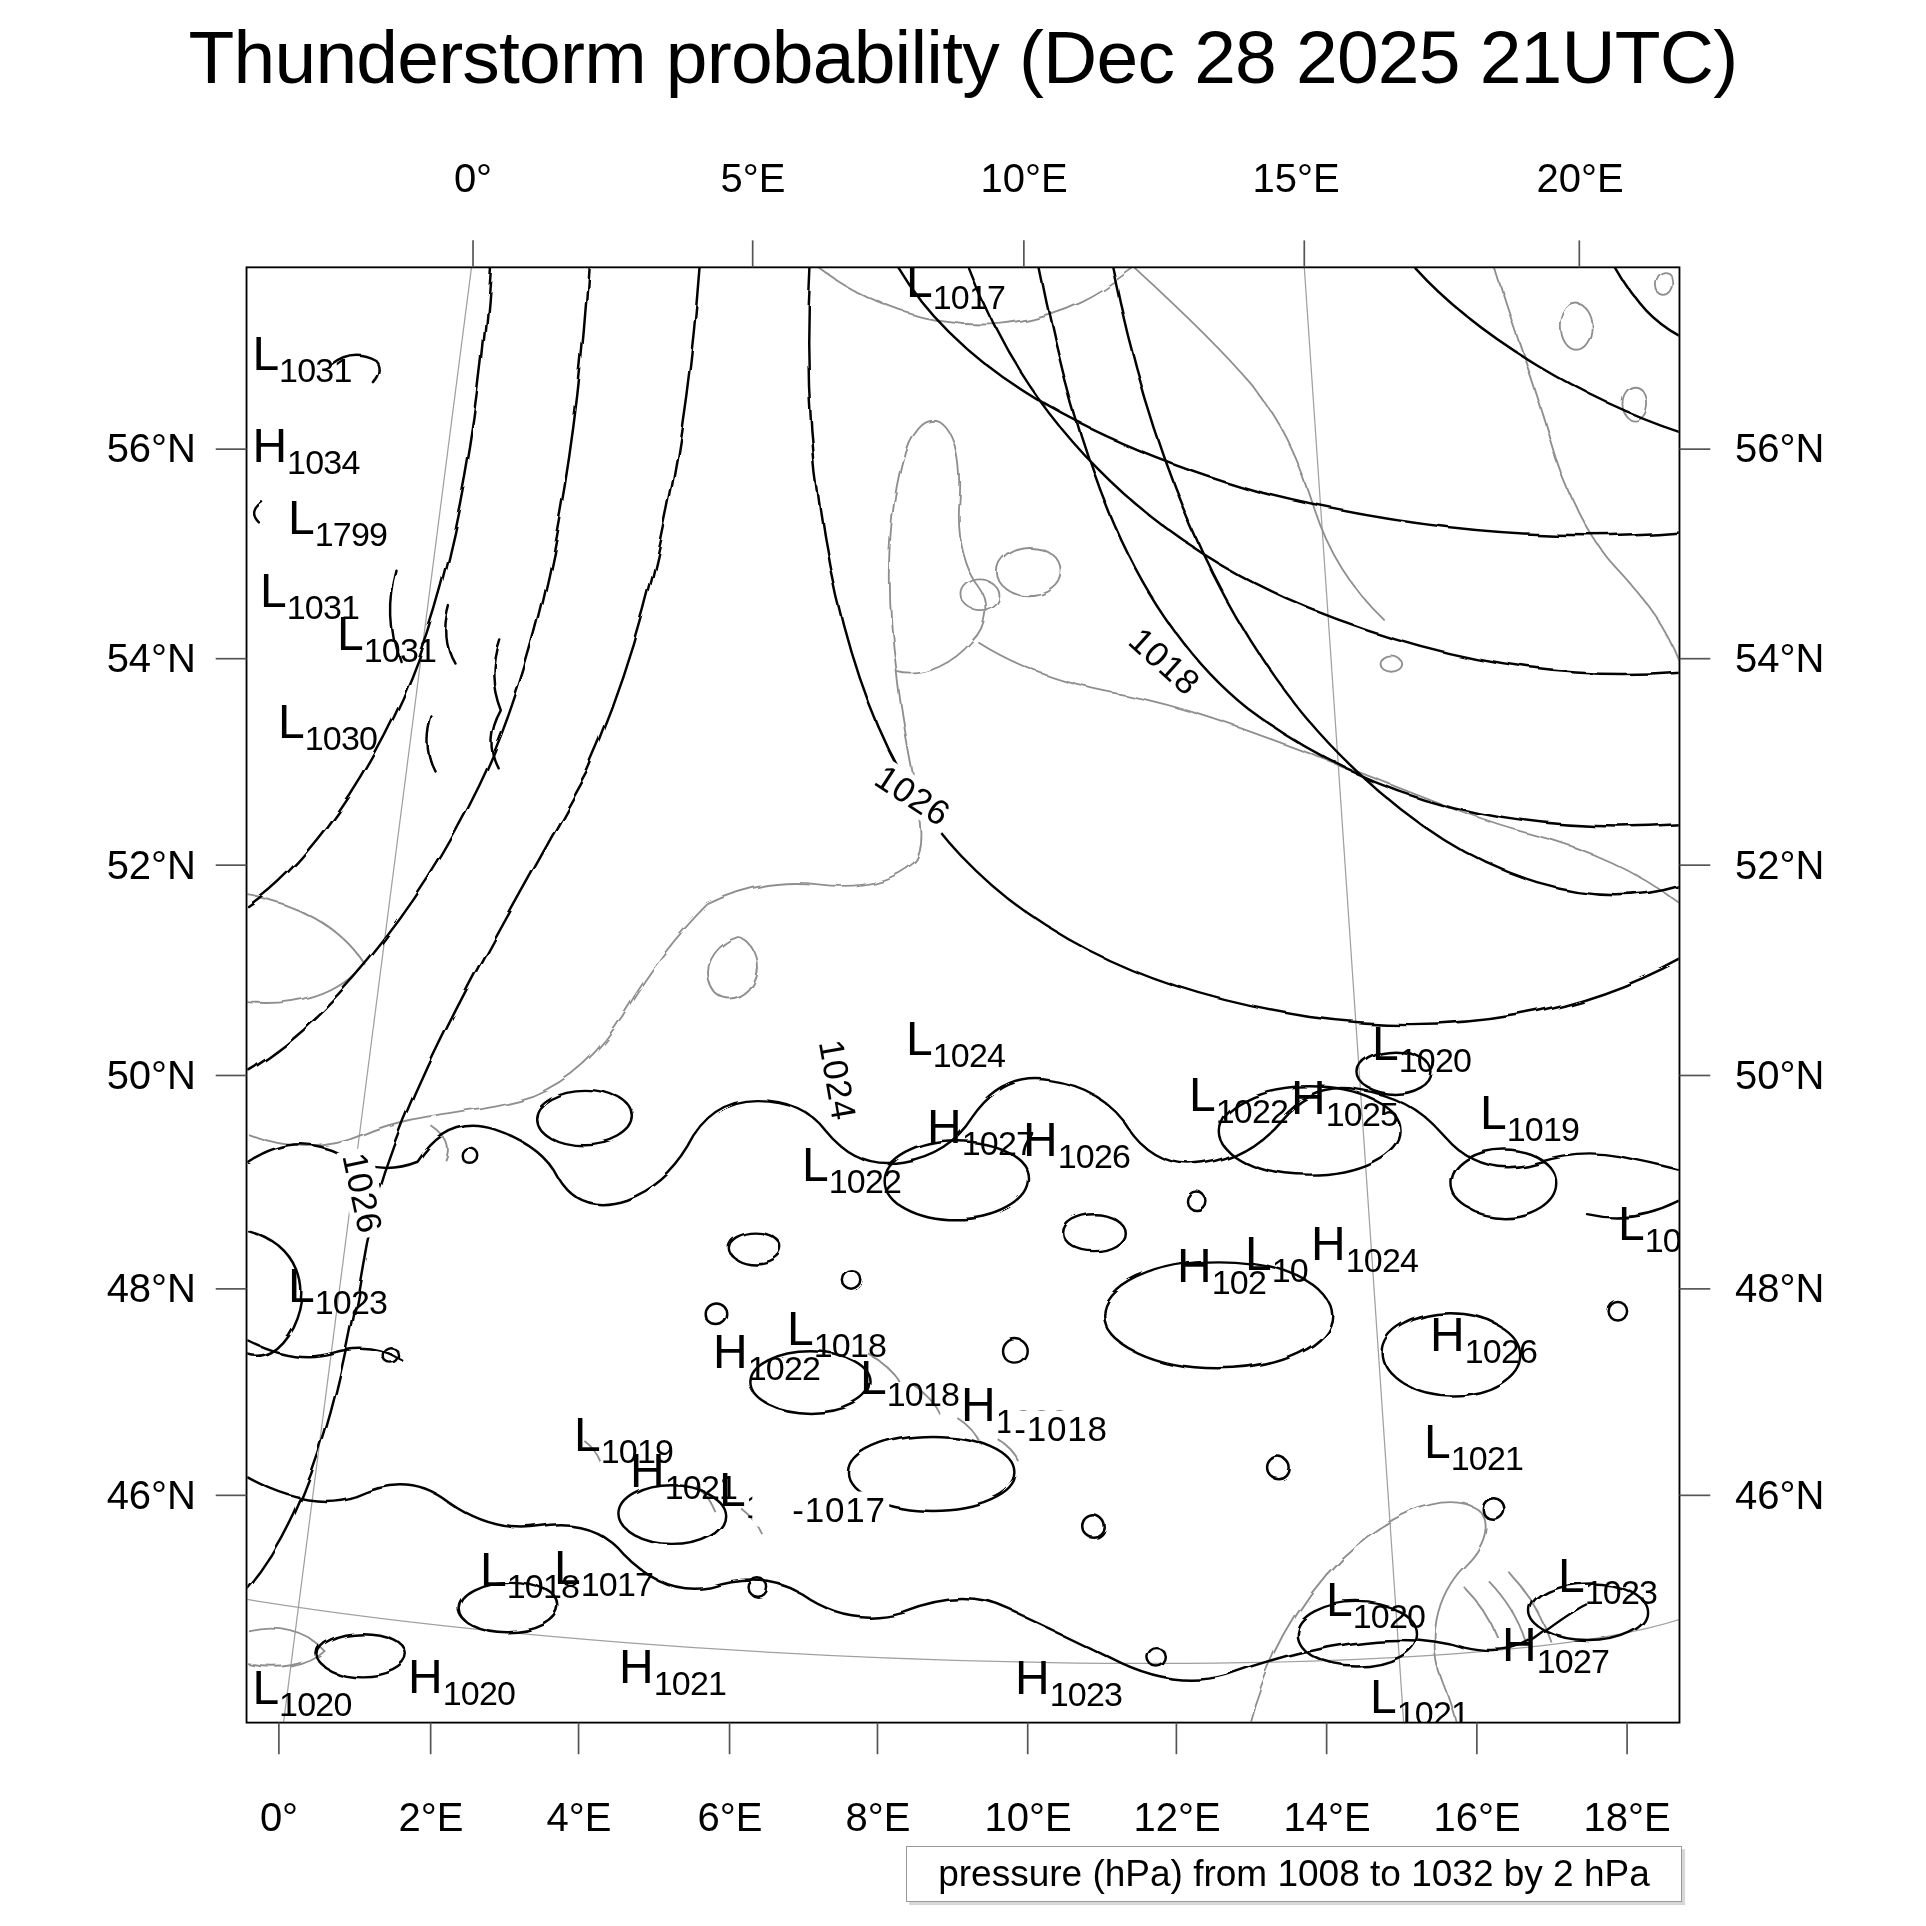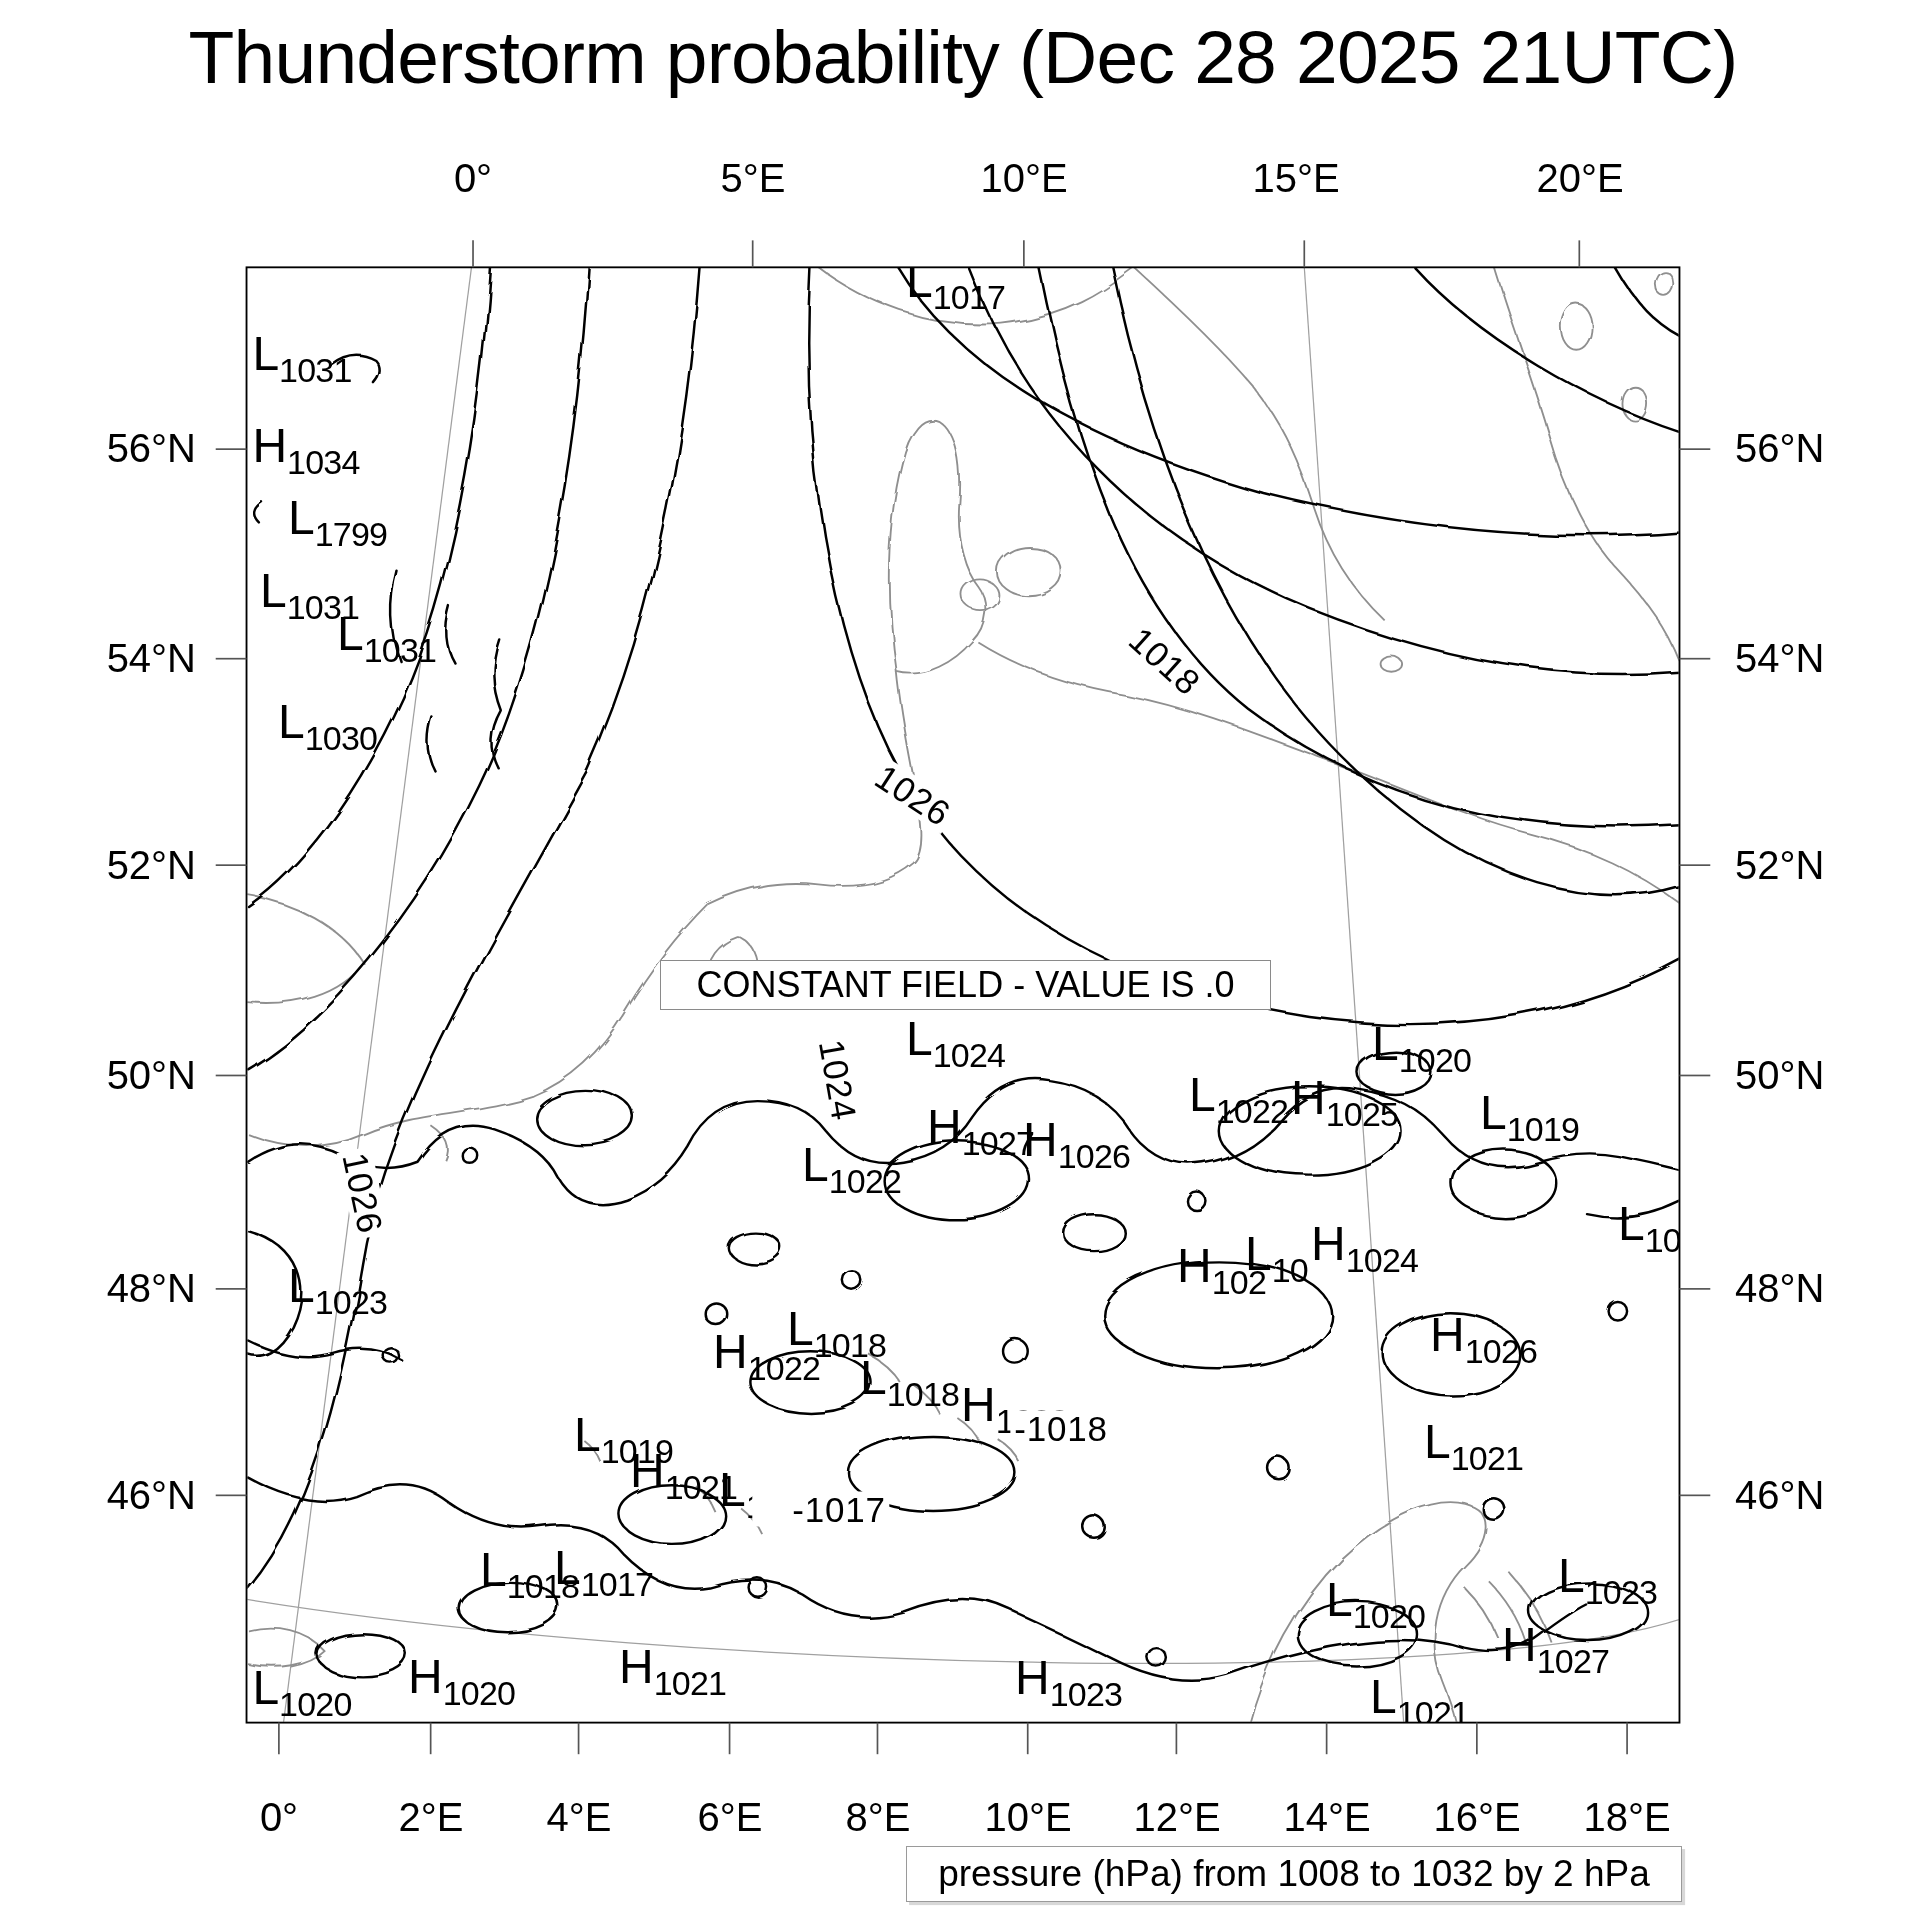--- a/index.html
+++ b/index.html
@@ -216,23 +216,20 @@
       <div class="pc" style="left: 768px; top: 1386px;"><span class="big">H</span><span class="sub">1023</span></div>
       <div class="pc" style="left: 1123px; top: 1405px;"><span class="big">L</span><span class="sub">1021</span></div>
       <div class="clab" style="left: 918px; top: 393px; transform: translate(-50%, -50%) rotate(42deg);">1018</div>
       <div class="clab" style="left: 666px; top: 527px; transform: translate(-50%, -50%) rotate(33deg);">1026</div>
       <div class="clab" style="left: 116px; top: 925px; transform: translate(-50%, -50%) rotate(78deg);">1026</div>
       <div class="clab" style="left: 591px; top: 812px; transform: translate(-50%, -50%) rotate(80deg);">1024</div>
       <div class="clab" style="left: 814px; top: 1160px; transform: translate(-50%, -50%) rotate(0deg);">-1018</div>
       <div class="clab" style="left: 574px; top: 1241px; transform: translate(-50%, -50%) rotate(0deg); padding-left: 40px;">-1017</div>
     </div>
 
-  <div id="constant-box">
-    <span>CONSTANT FIELD - VALUE IS .0</span>
-  </div>
 
   <div id="ax-top">
       <div class="axlab ax-top" style="left: 473px; top: 158px;">0°</div>
       <div class="axlab ax-top" style="left: 753px; top: 158px;">5°E</div>
       <div class="axlab ax-top" style="left: 1024px; top: 158px;">10°E</div>
       <div class="axlab ax-top" style="left: 1264px; top: 158px; margin-left: 32px;">15°E</div>
       <div class="axlab ax-top" style="left: 1580px; top: 158px;">20°E</div>
     </div>
   <div id="ax-bottom">
       <div class="axlab ax-bottom" style="left: 279px; top: 1797px;">0°</div>

